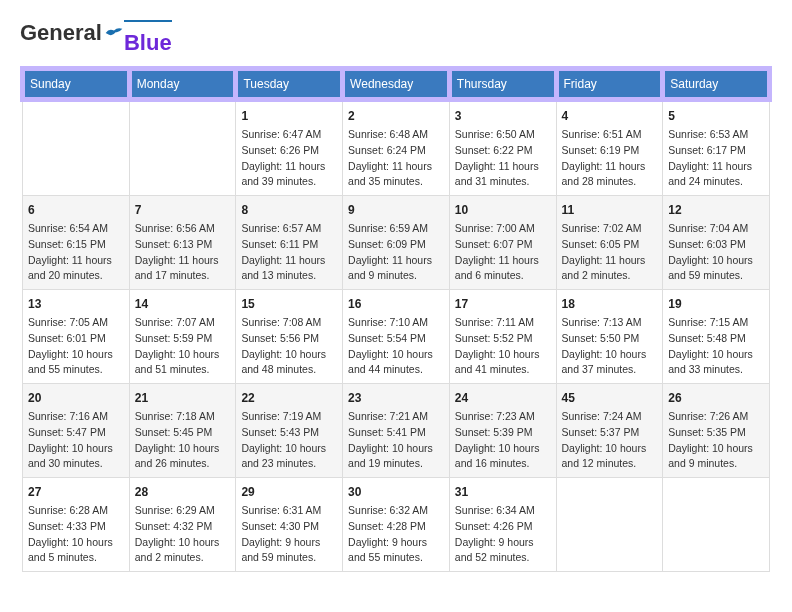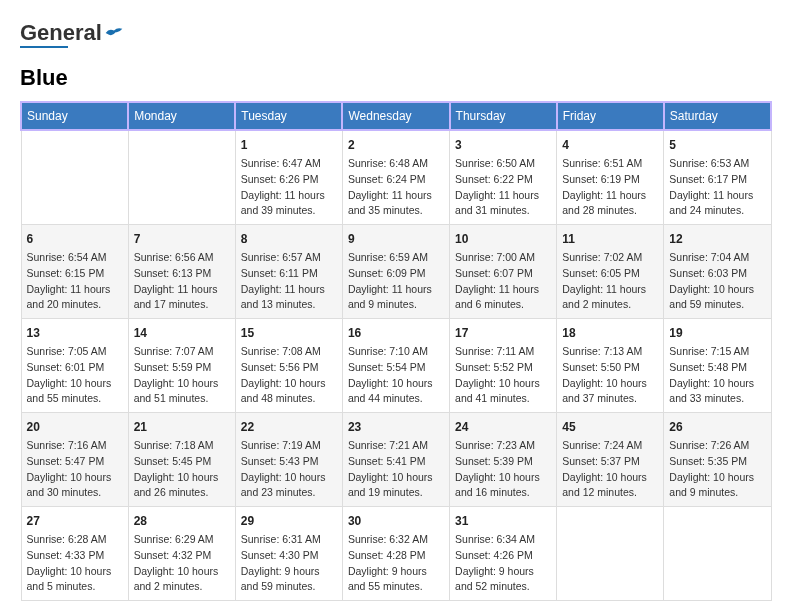--- a/index.html
+++ b/index.html
@@ -11,21 +11,21 @@
       padding: 20px;
     }
     .header {
       display: flex;
       justify-content: space-between;
       align-items: flex-start;
       margin-bottom: 10px;
     }
     .logo {
       display: flex;
-      flex-direction: column;
+      flex-direction: row;
       align-items: flex-start;
     }
     .logo-bird {
       width: 20px;
       height: 14px;
       margin-left: 2px;
     }
     .logo-row {
       display: flex;
       align-items: center;
@@ -50,21 +50,21 @@
     }
     thead tr {
       background-color: #3a7abf;
     }
     thead th {
       color: #fff;
       padding: 6px 5px;
       text-align: left;
       font-size: 12px;
       font-weight: normal;
-      border: 2px solid #c4b5fd;
+      border: 5px solid #c4b5fd;
     }
     tbody tr {
       border-bottom: 1px solid #ccc;
     }
     tbody td {
       vertical-align: top;
       padding: 5px 5px;
       border: 1px solid #ddd;
       min-height: 80px;
       color: #222;
@@ -91,21 +91,21 @@
 <body>
 
 <div class="header">
   <div class="logo">
     <div class="logo-row">
       <span style="font-size:22px;font-weight:bold;color:#333;">General</span>
       <svg class="logo-bird" viewBox="0 0 24 16">
         <path d="M2,8 Q6,2 12,5 Q16,1 22,3 Q18,8 14,7 Q10,12 6,10 Z" fill="#1a6faf"></path>
       </svg>
     </div>
-    <span style="font-size:22px;font-weight:bold;color:#000000;border-top:2px solid #1a6faf;padding-top:17px;display:block;">Blue</span>
+    <span style="font-size:22px;font-weight:bold;color:#6d28d9;border-top:2px solid #1a6faf;padding-top:8px;display:block;">Blue</span>
   </div>
   <div class="title-block">
   </div>
 </div>
 
 <table>
   <thead>
     <tr>
     <th>Sunday</th>
         <th>Monday</th>

